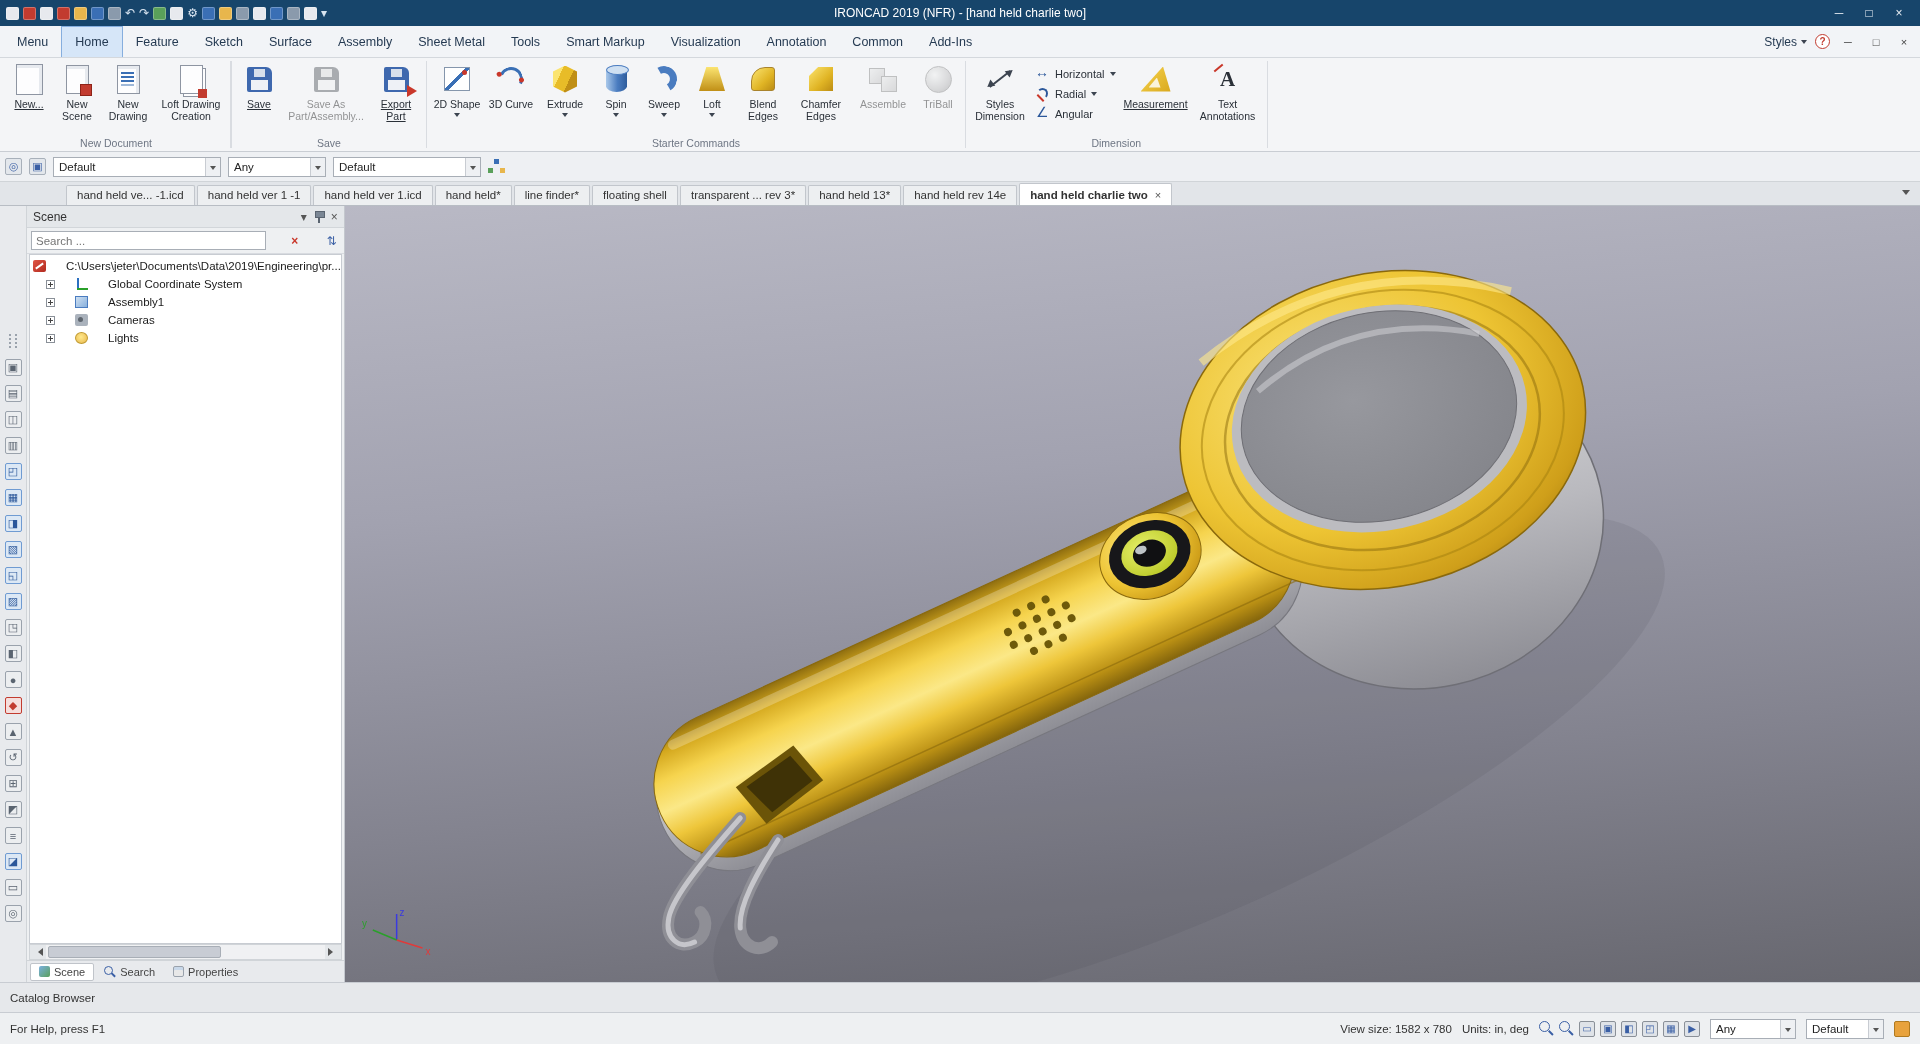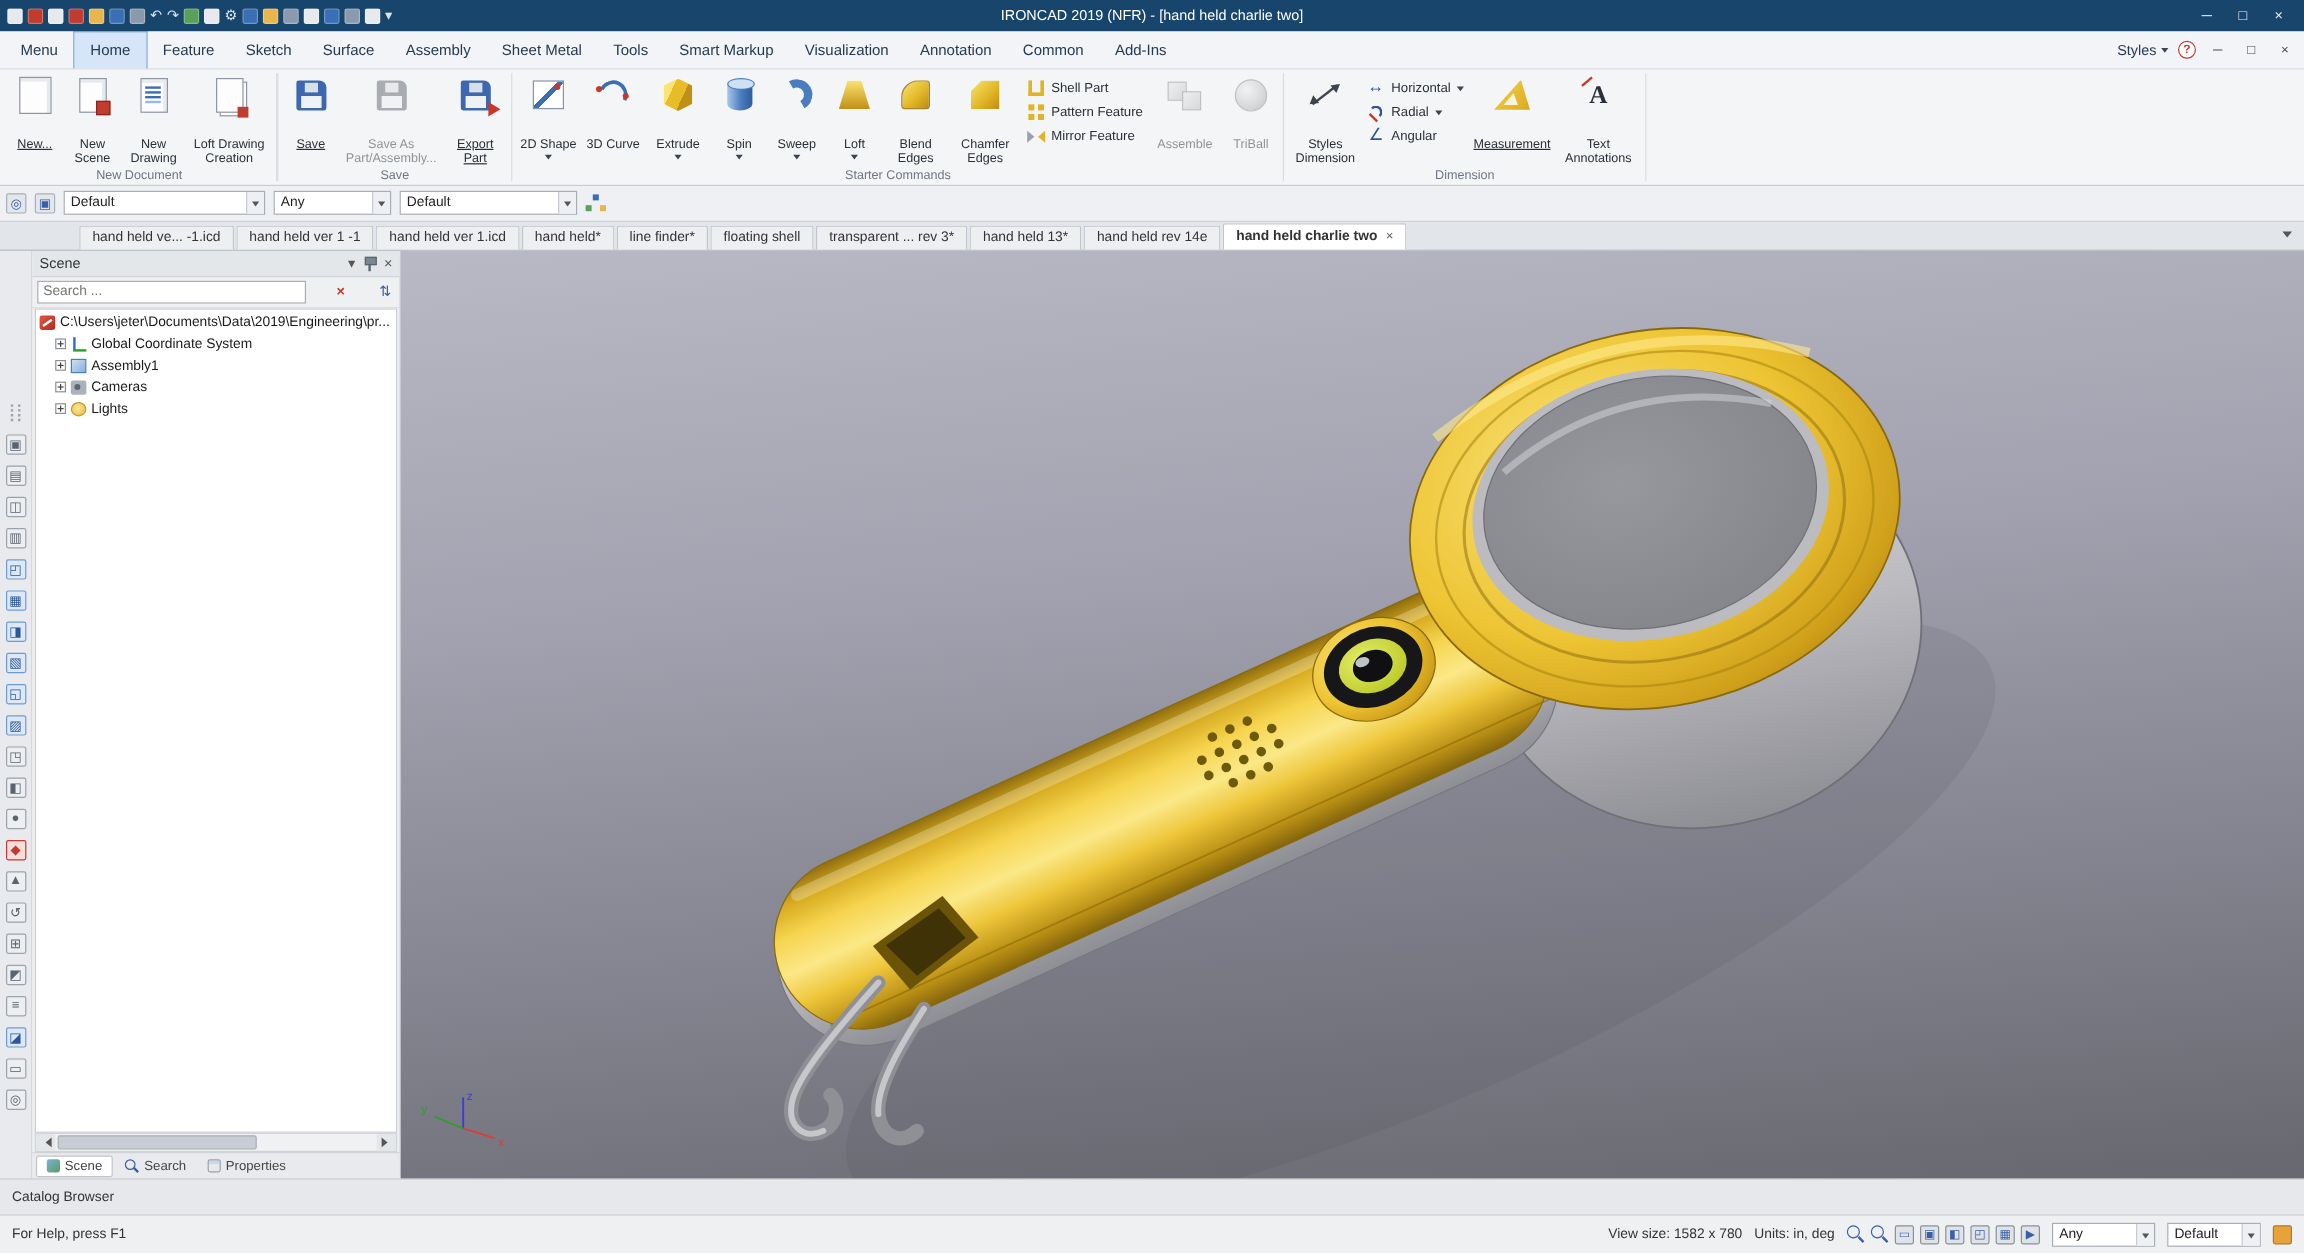--- a/index.html
+++ b/index.html
@@ -29,21 +29,21 @@
   .wb2 { color:#444; width:20px; text-align:center; font-size:11px; }
 
   
   .ribbon { flex:0 0 94px; display:flex; background:#f4f5f7; border-bottom:1px solid #c9cdd3; padding-left:2px; }
   .rgroup { display:flex; flex-direction:column; }
   .rg-content { flex:1; display:flex; align-items:stretch; padding:1px 3px 0; }
   .rg-label { height:15px; line-height:14px; text-align:center; font-size:10.5px; color:#6e7684; }
   .rg-sep { width:1px; background:#d9dce1; margin:3px 0; }
   .rbtn { display:flex; flex-direction:column; align-items:center; padding:3px 3px 0; border-radius:2px; }
   .rbtn .ic { height:34px; display:flex; align-items:center; justify-content:center; position:relative; }
-  .rlbl { font-size:10.5px; line-height:1.18; text-align:center; color:#2a3038; margin-top:18px; }
+  .rlbl { font-size:10.5px; line-height:1.18; text-align:center; color:#2a3038; margin-top:2px; }
   .u .rlbl { text-decoration:underline; }
   .disabled { opacity:.5; filter:grayscale(.9); }
   .rsmcol { display:flex; flex-direction:column; gap:5px; padding:7px 4px 0; }
   .rsm { display:flex; align-items:center; gap:5px; font-size:11px; color:#2a3038; white-space:nowrap; }
   .w46{width:48px} .w52{width:54px} .w60{width:62px} .w70{width:72px} .w84{width:86px}
 
   
   .i-page { width:23px; height:29px; background:#fdfdfe; border:1px solid #8e95a2; box-shadow:inset -3px 3px 0 #e7eaef; position:relative; }
   .i-page.big { width:27px; height:31px; }
   .i-page-red:after { content:""; position:absolute; right:-4px; bottom:-3px; width:10px; height:10px; background:#c23b2f; border:1px solid #8e2318; }
@@ -129,21 +129,21 @@
   .sp-hbtns { margin-left:auto; display:flex; align-items:center; gap:7px; color:#555; }
   .pin { position:relative; width:10px; height:13px; }
   .pin:before { content:""; position:absolute; left:4px; top:6px; width:2px; height:7px; background:#5a6470; }
   .pin:after { content:""; position:absolute; left:1px; top:1px; width:8px; height:5px; background:#7a8694; border:1px solid #5a6470; }
   .sp-search { flex:0 0 26px; display:flex; align-items:center; padding:2px 4px; gap:21px; border-bottom:1px solid #d8dbe0; }
   .sp-search input { flex:1; height:19px; border:1px solid #a8aeb6; font-size:11.5px; padding-left:4px; font-family:"Liberation Sans",sans-serif; color:#333; }
   .chipicon { width:16px; height:16px; display:flex; align-items:center; justify-content:center; font-size:12px; border-radius:2px; }
   .red-x { color:#c9372a; font-weight:bold; }
   .sorter { color:#3a5fa5; }
   .sp-tree { flex:1 1 auto; background:#fff; border:1px solid #c8ccd2; margin:0 2px; overflow:hidden; padding-top:2px; }
-  .trow { height:18px; display:flex; align-items:center; gap:4px; padding-left:3px; font-size:11.5px; color:#1a1a1a; white-space:nowrap; overflow:hidden; }
+  .trow { height:18px; display:flex; align-items:center; gap:20px; padding-left:3px; font-size:11.5px; color:#1a1a1a; white-space:nowrap; overflow:hidden; }
   .trow.child { padding-left:16px; }
   .exp { width:9px; height:9px; border:1px solid #8a9098; background:#fff; position:relative; flex:0 0 9px; }
   .exp:before { content:""; position:absolute; left:1px; top:3px; width:5px; height:1px; background:#444; }
   .exp:after { content:""; position:absolute; left:3px; top:1px; width:1px; height:5px; background:#444; }
   .ti { width:13px; height:12px; flex:0 0 13px; position:relative; }
   .ti-root { background:linear-gradient(135deg,#e05545,#b22b1f); border-radius:2px; }
   .ti-root:before { content:""; position:absolute; left:2px; top:5px; width:9px; height:2px; background:#fff; transform:rotate(-35deg); }
   .ti-axes:before { content:""; position:absolute; left:2px; top:0; width:2px; height:11px; background:#2b6fc0; }
   .ti-axes:after { content:""; position:absolute; left:2px; bottom:0; width:11px; height:2px; background:#2aa02a; }
   .ti-asm { background:linear-gradient(135deg,#cfe0f2,#88b0dc); border:1px solid #4a7cc0; }
@@ -351,34 +351,20 @@
           <div class="ic">
               <div class="i-blend"></div>
             </div>
           <div class="rlbl">Blend Edges</div>
         </div>
         <div class="rbtn w60">
           <div class="ic">
               <div class="i-chamfer"></div>
             </div>
           <div class="rlbl">Chamfer Edges</div>
-        </div>
-        <div class="rsmcol">
-          <div class="rsm">
-            <span class="sic i-shell"></span>
-            <span>Shell Part</span>
-          </div>
-          <div class="rsm">
-            <span class="sic i-pattern"></span>
-            <span>Pattern Feature</span>
-          </div>
-          <div class="rsm">
-            <span class="sic i-mirror"></span>
-            <span>Mirror Feature</span>
-          </div>
         </div>
         <div class="rbtn disabled w60">
           <div class="ic">
               <div class="i-assemble"></div>
             </div>
           <div class="rlbl">Assemble</div>
         </div>
         <div class="rbtn disabled w46">
           <div class="ic">
               <div class="i-triball"></div>

